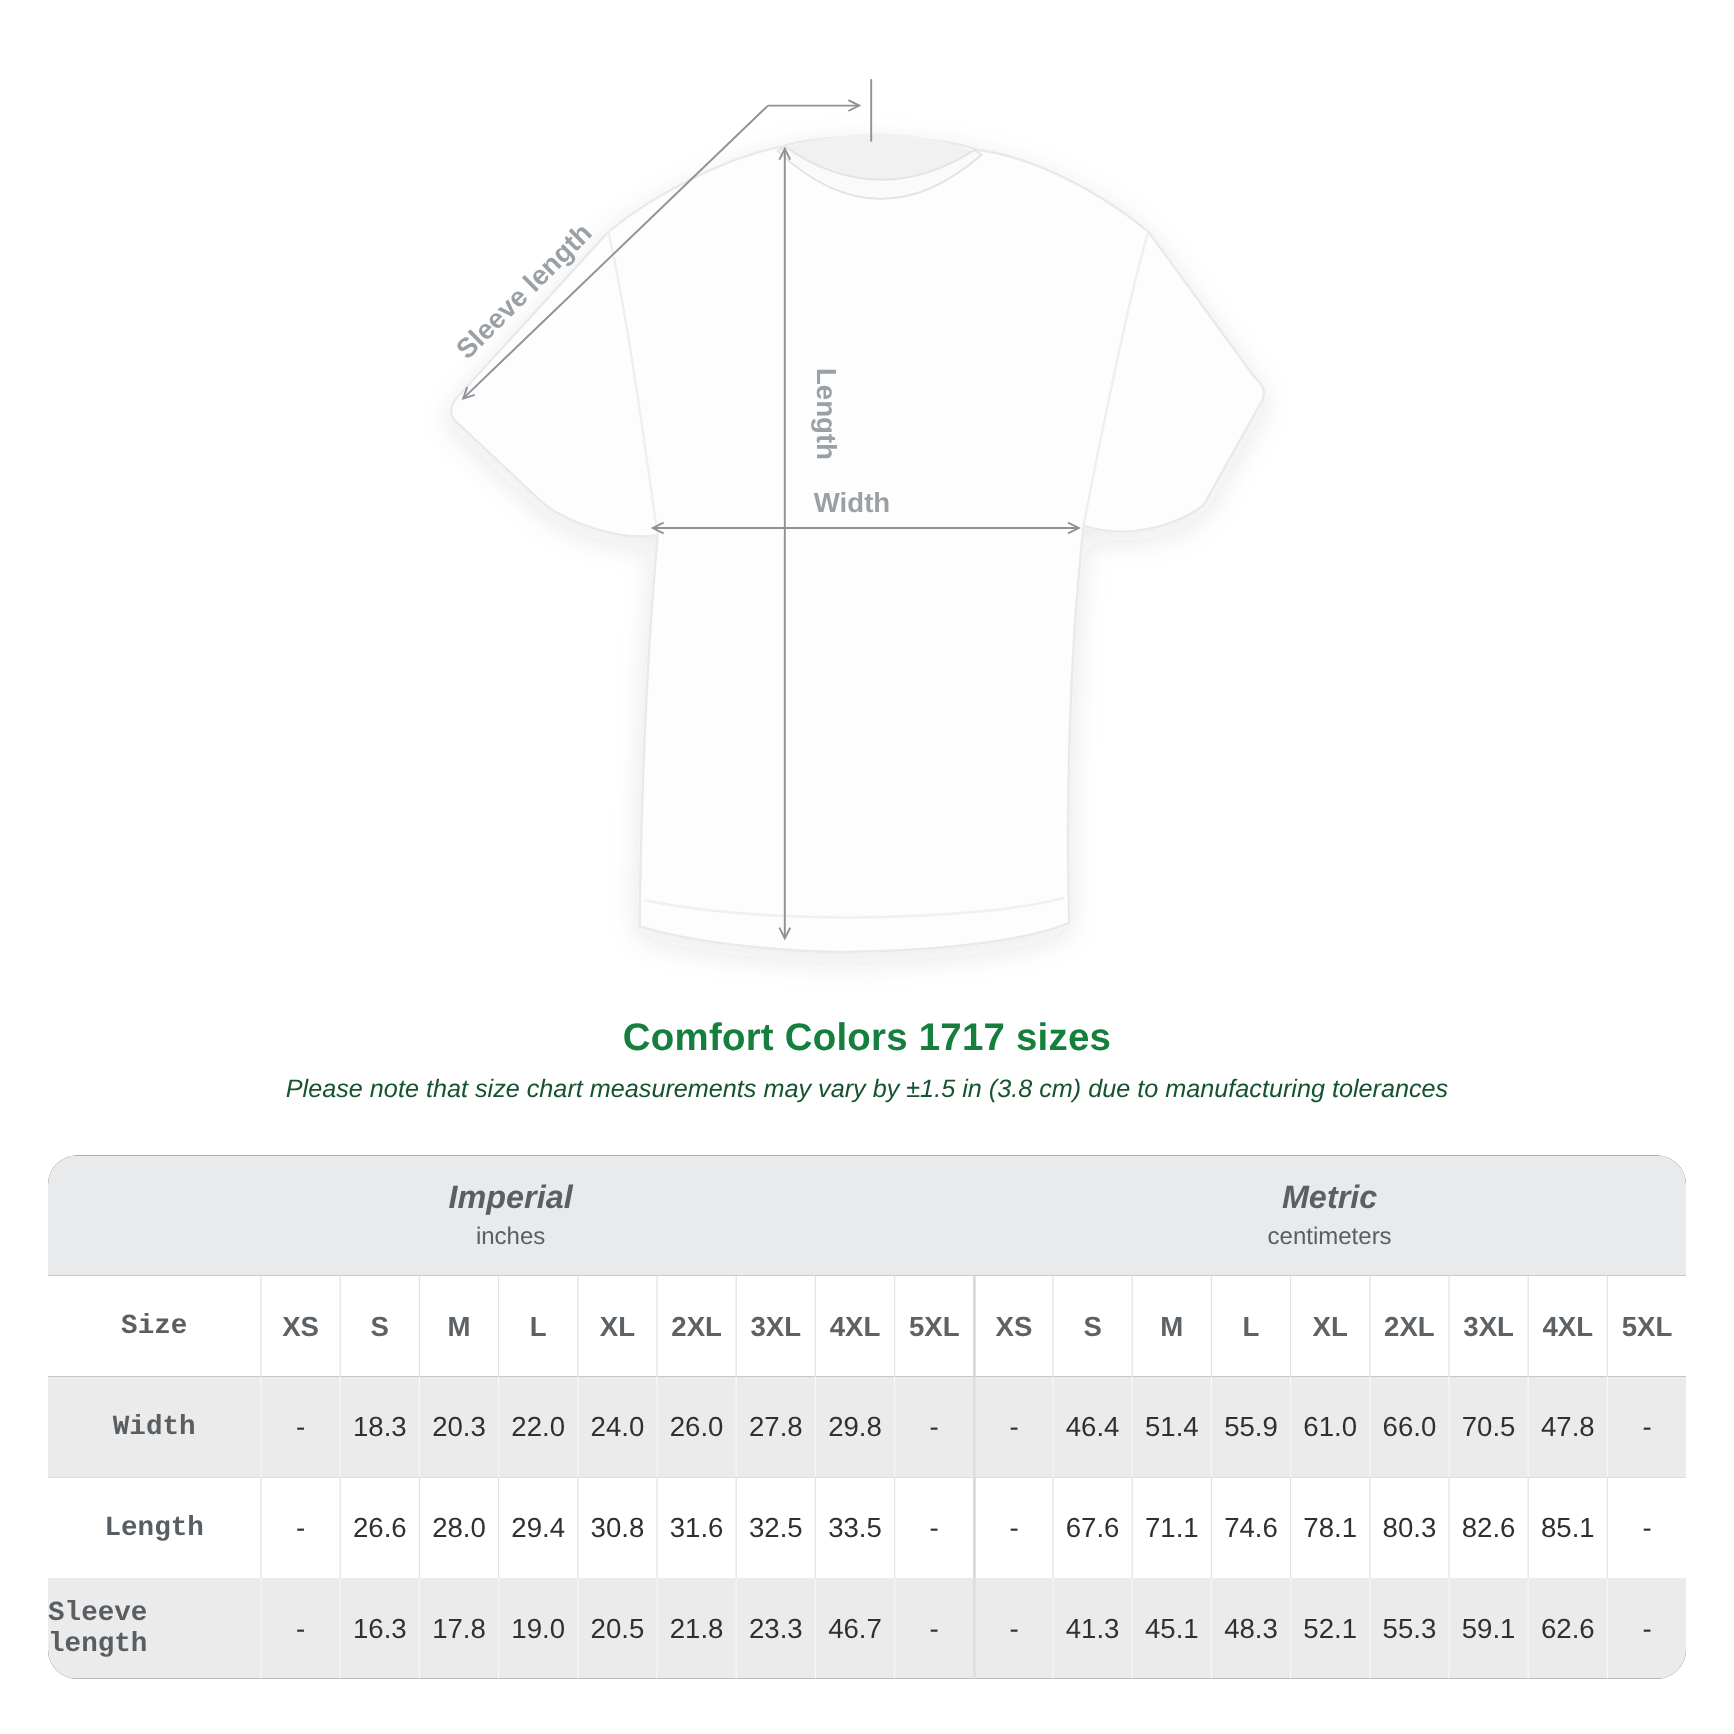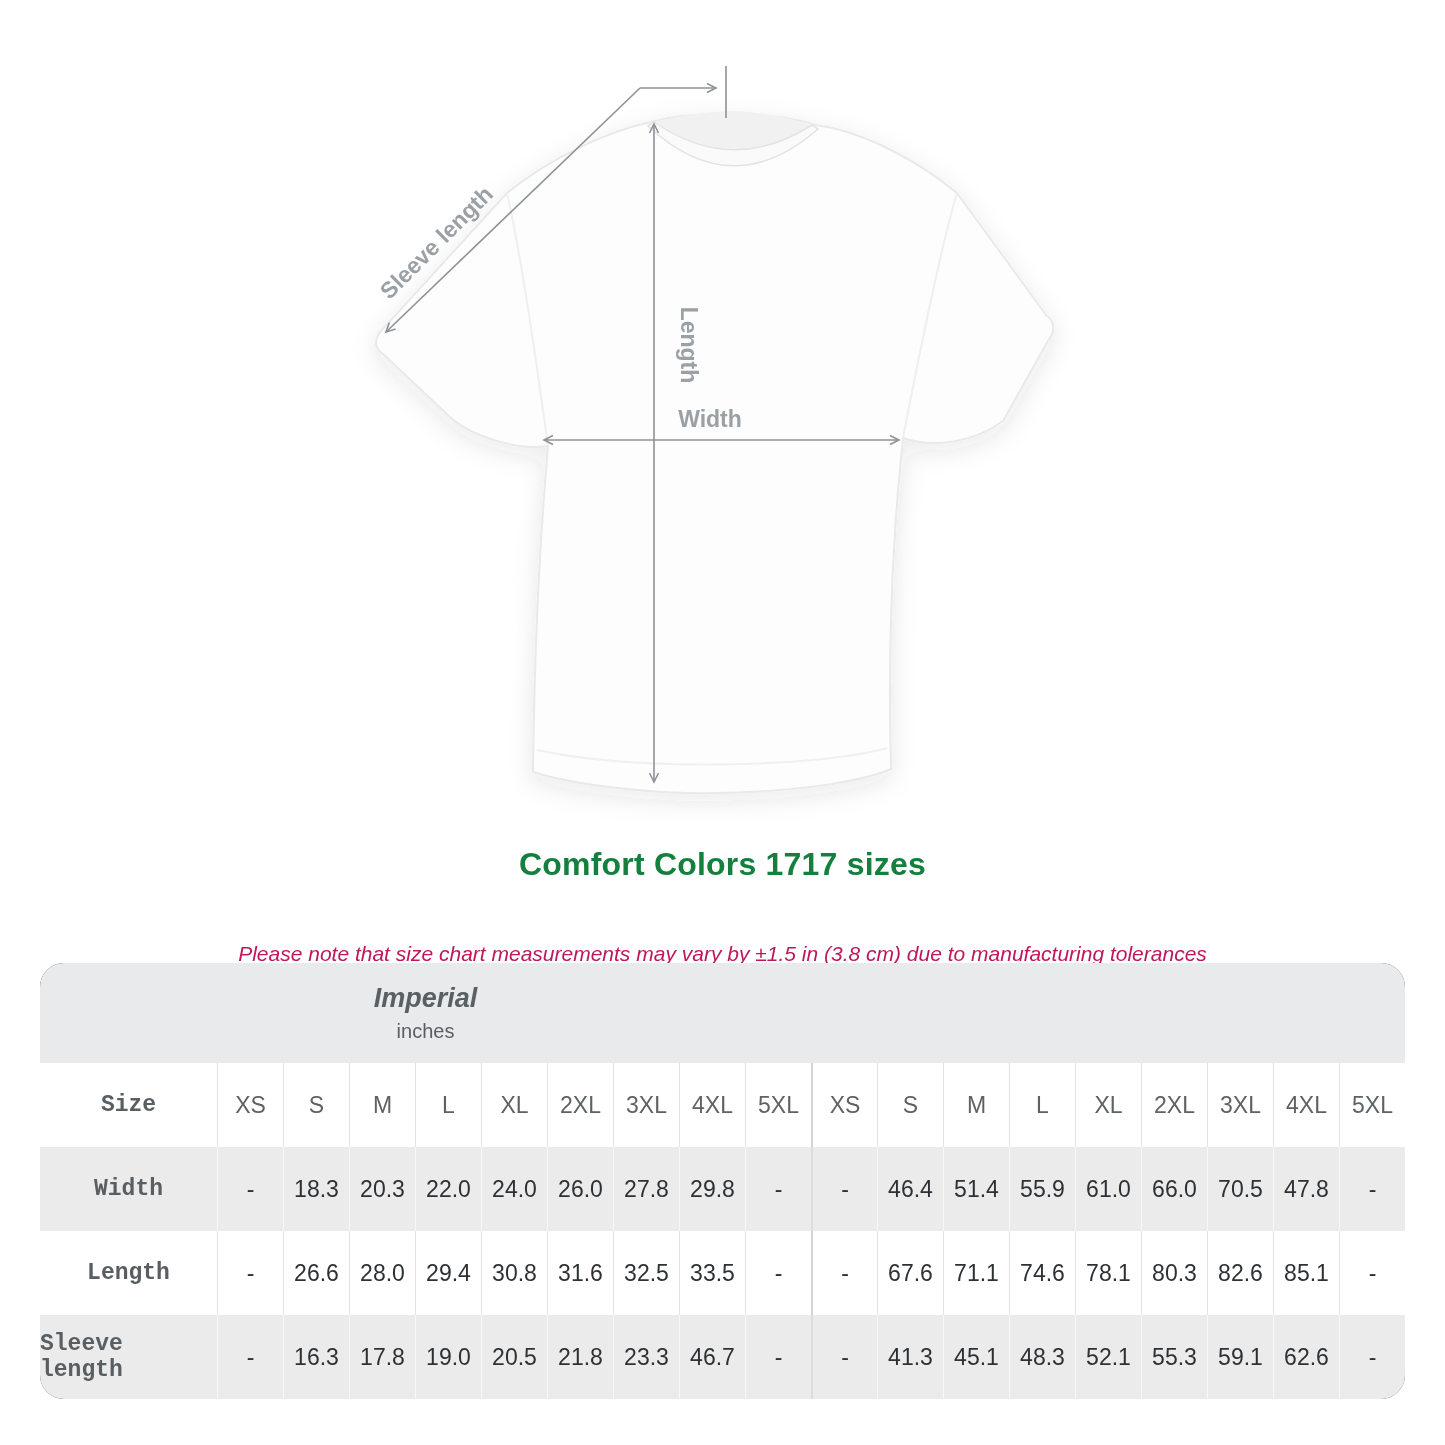--- a/index.html
+++ b/index.html
@@ -12,22 +12,22 @@
 
   
   .diagram{position:absolute;top:0;left:0;width:1445px;height:830px;}
 
   
   .chart-title{
     position:absolute;top:846px;left:0;width:100%;text-align:center;
     font-size:32px;font-weight:bold;color:#15803d;letter-spacing:.2px;
   }
   .chart-note{
-    position:absolute;top:942px;left:0;width:100%;text-align:center;
-    font-size:21px;font-style:italic;color:#be185d;
+    position:absolute;top:896px;left:0;width:100%;text-align:center;
+    font-size:21px;font-style:italic;color:#14532d;
   }
 
   
   .size-table{
     position:absolute;top:963px;left:40px;width:1365px;
     border-radius:24px;overflow:hidden;background:#404040;
   }
   .band{
     display:grid;grid-template-columns:177px repeat(18,1fr);
     background:#e9eaeb;height:100px;
@@ -41,21 +41,21 @@
   .row{display:grid;grid-template-columns:177px repeat(18,1fr);height:84px;background:#ffffff;}
   .row.shade{background:#ebebec;}
   .cell{
     display:flex;align-items:center;justify-content:center;
     font-size:23px;color:#2e3134;
   }
   .row .cell + .cell{border-left:1px solid #e3e3e4;}
   .row.shade .cell + .cell{border-left-color:#f7f7f8;}
   .row .cell.sep-strong{border-left:2px solid #d3d4d5;}
   .row.shade .cell.sep-strong{border-left:2px solid #dcdddd;}
-  .cell.head{font-weight:normal;color:#5d6266;}
+  .cell.head{font-weight:bold;color:#5d6266;}
   .cell.label-cell{font-weight:bold;color:#595e62;font-size:23px;font-family:Liberation Mono, monospace;}
 </style>
 </head>
 <body>
 
 <div class="page">
 
   <svg class="diagram" viewBox="0 0 1445 830" xmlns="http://www.w3.org/2000/svg">
     <defs>
       <marker id="arr" orient="auto-start-reverse" markerWidth="14" markerHeight="14" refX="10" refY="5.5" markerUnits="userSpaceOnUse">
@@ -110,20 +110,24 @@
   </svg>
 
   <div class="chart-title">Comfort Colors 1717 sizes</div>
   <div class="chart-note">Please note that size chart measurements may vary by ±1.5 in (3.8 cm) due to manufacturing tolerances</div>
 
   <div class="size-table">
     <div class="band">
       <div class="band-cell band-imperial">
         <span class="band-label">Imperial</span>
         <span class="band-sub">inches</span>
+      </div>
+      <div class="band-cell band-metric">
+        <span class="band-label">Metric</span>
+        <span class="band-sub">centimeters</span>
       </div>
     </div>
     <div class="row" id="row-sizes">
         <div class="cell head label-cell">Size</div>
         <div class="cell head">XS</div>
         <div class="cell head">S</div>
         <div class="cell head">M</div>
         <div class="cell head">L</div>
         <div class="cell head">XL</div>
         <div class="cell head">2XL</div>

